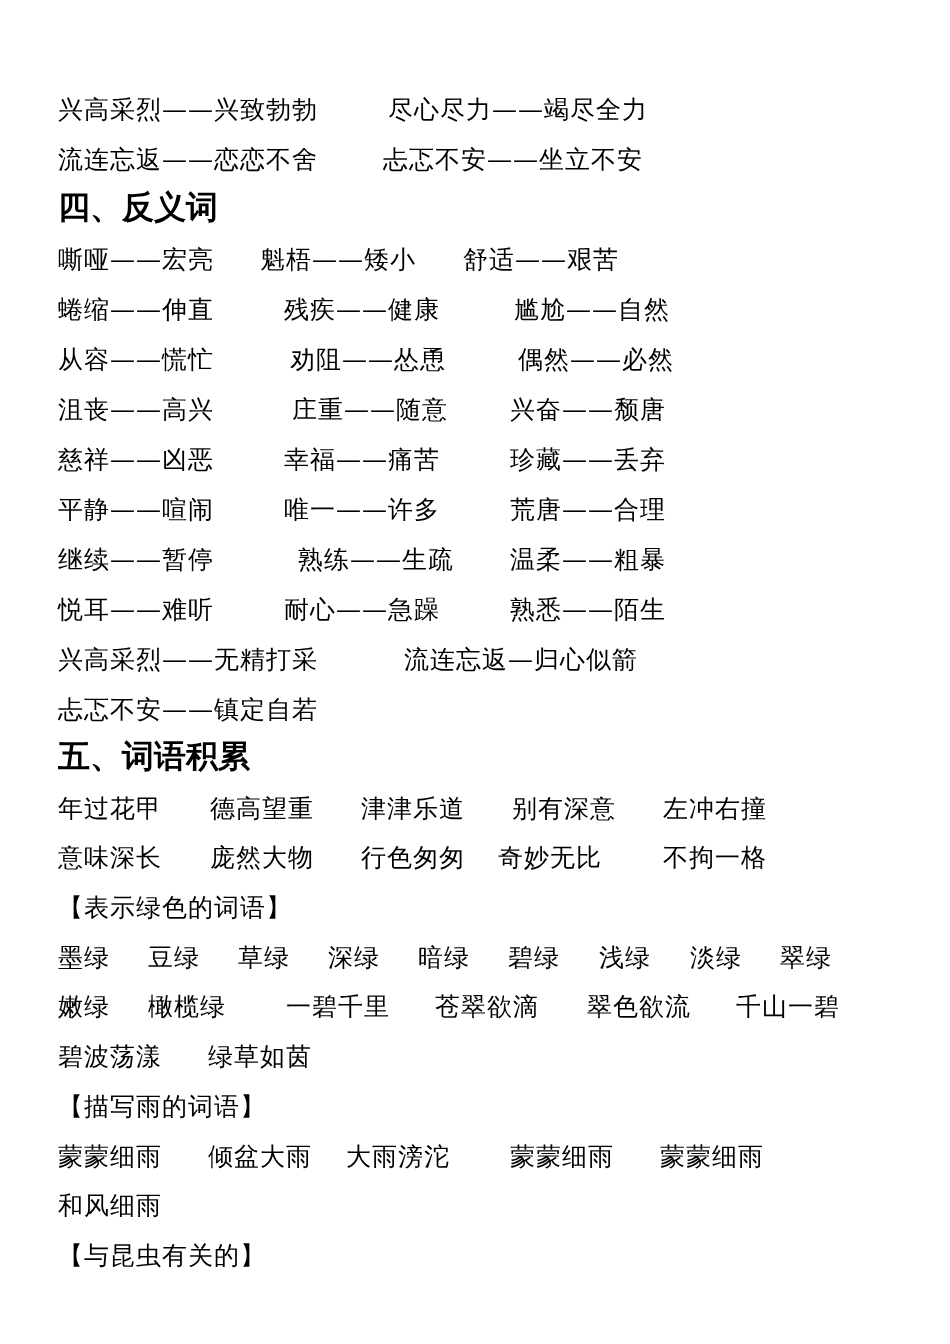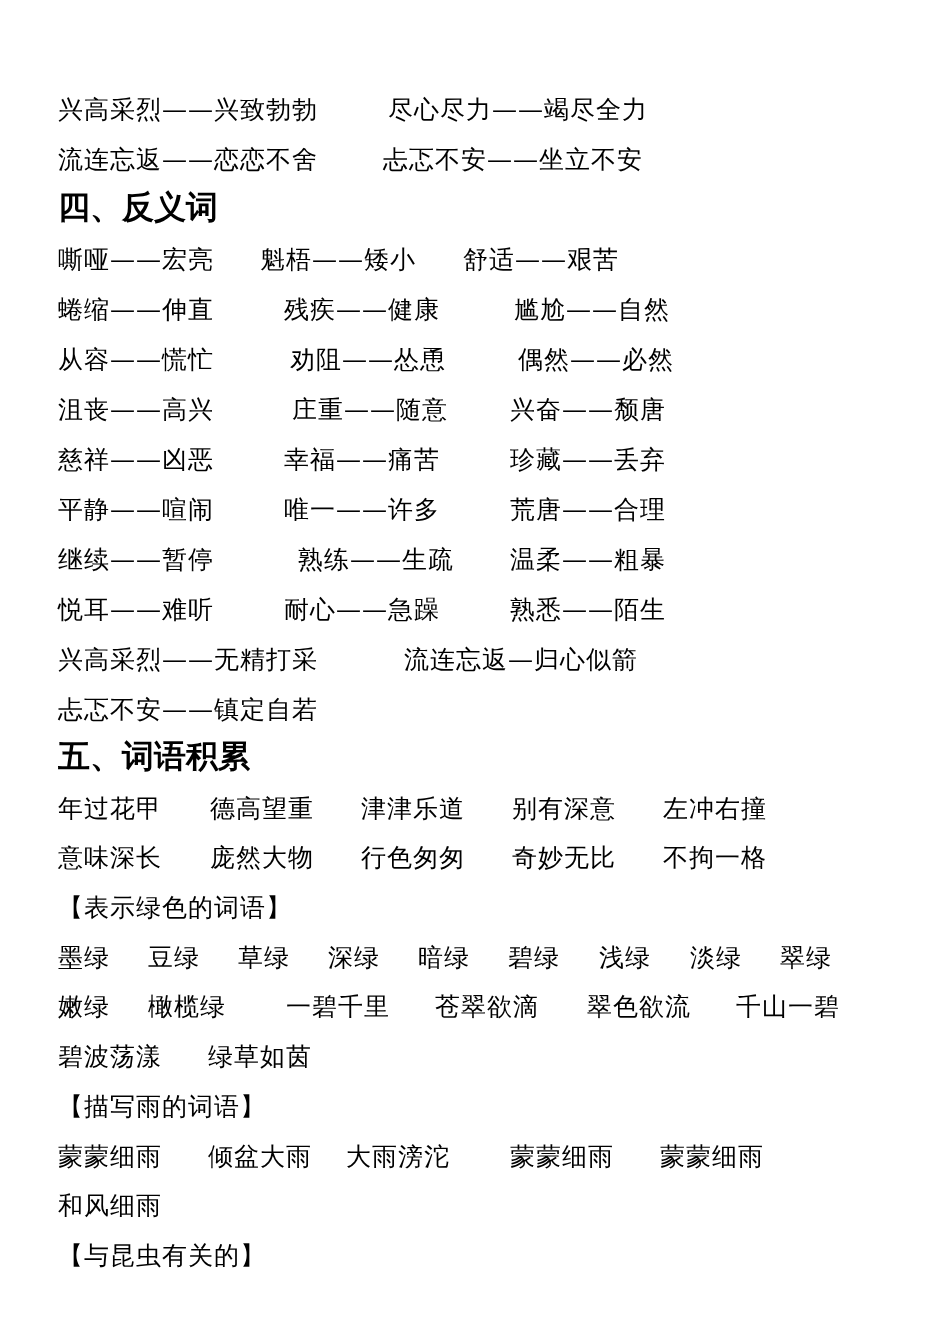--- a/index.html
+++ b/index.html
@@ -104,21 +104,21 @@
   <span class="seg" style="left:0">年过花甲</span>
   <span class="seg" style="left:152px">德高望重</span>
   <span class="seg" style="left:303px">津津乐道</span>
   <span class="seg" style="left:454px">别有深意</span>
   <span class="seg" style="left:605px">左冲右撞</span>
 </div>
 <div class="line" style="top:838px">
   <span class="seg" style="left:0">意味深长</span>
   <span class="seg" style="left:152px">庞然大物</span>
   <span class="seg" style="left:303px">行色匆匆</span>
-  <span class="seg" style="left:454px">奇妙无比</span>
+  <span class="seg" style="left:440px">奇妙无比</span>
   <span class="seg" style="left:605px">不拘一格</span>
 </div>
 
 <div class="line" style="top:888px">【表示绿色的词语】</div>
 <div class="line" style="top:938px">
   <span class="seg" style="left:0">墨绿</span>
   <span class="seg" style="left:90px">豆绿</span>
   <span class="seg" style="left:180px">草绿</span>
   <span class="seg" style="left:270px">深绿</span>
   <span class="seg" style="left:360px">暗绿</span>

